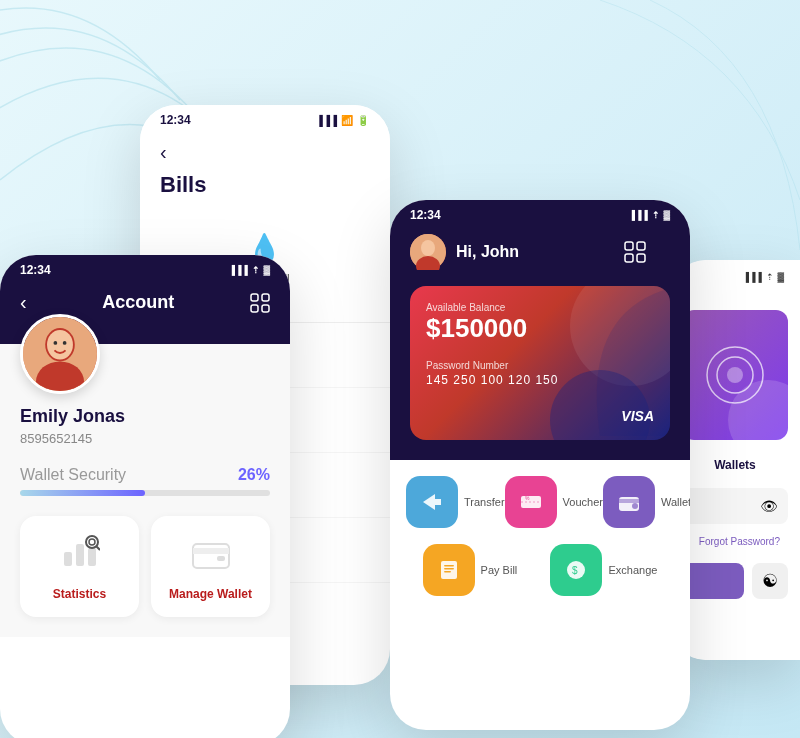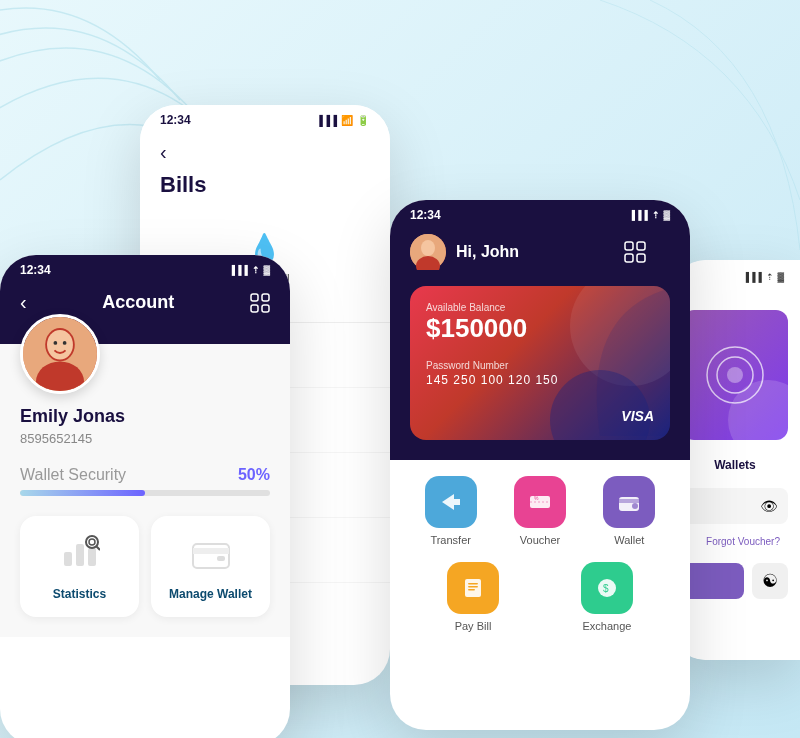--- a/index.html
+++ b/index.html
@@ -141,21 +141,21 @@
       align-items: center;
       gap: 8px;
       box-shadow: 0 2px 8px rgba(0,0,0,0.06);
     }
     .action-card .icon-wrap {
       font-size: 28px;
     }
     .action-card .card-label {
       font-size: 12px;
       font-weight: 600;
-      color: #0c4a6e;
+      color: #b91c1c;
     }
 
     
     .phone-bills {
       left: 140px;
       top: 105px;
       width: 250px;
       height: 580px;
       z-index: 2;
     }
@@ -300,21 +300,21 @@
       background: white;
       padding: 16px;
     }
     .action-row {
       display: flex;
       justify-content: space-around;
       margin-bottom: 16px;
     }
     .action-item {
       display: flex;
-      flex-direction: column;
+      flex-direction: row;
       align-items: center;
       gap: 6px;
     }
     .action-icon-btn {
       width: 52px;
       height: 52px;
       border-radius: 14px;
       display: flex;
       align-items: center;
       justify-content: center;
@@ -543,21 +543,21 @@
           </svg>
         </div>
       </div>
 
       <div class="user-name">Emily Jonas</div>
       <div class="user-number">8595652145</div>
 
       <div class="security-section">
         <div class="security-label">
           <span>Wallet Security</span>
-          <span>50%</span>
+          <span>26%</span>
         </div>
         <div class="progress-bar">
           <div class="progress-fill" style="width: 50%;"></div>
         </div>
       </div>
 
       <div class="action-cards">
         <div class="action-card">
           <div class="icon-wrap">
             <svg width="40" height="40" viewBox="0 0 40 40">
@@ -709,21 +709,21 @@
       </div>
 
       <div class="wallets-label">Wallets</div>
 
       <div class="right-fields">
         <div class="right-field">
           <div style="display:flex; align-items:center; justify-content:flex-end; height:100%; padding:0 10px;">
             <span style="font-size:14px;">👁</span>
           </div>
         </div>
-        <div style="text-align:right; font-size:10px; color:#7c5cbf; padding-right:8px; margin-top:4px;">Forgot Voucher?</div>
+        <div style="text-align:right; font-size:10px; color:#7c5cbf; padding-right:8px; margin-top:4px;">Forgot Password?</div>
         <div style="display:flex; justify-content:space-between; margin-top:8px; gap:8px;">
           <div style="flex:1; height:36px; background:#7c5cbf; border-radius:8px;"></div>
           <div style="width:36px; height:36px; background:#f0f0f0; border-radius:8px; display:flex; align-items:center; justify-content:center; font-size:18px;">
             <span>☯</span>
           </div>
         </div>
       </div>
 
     </div>
   </div>

